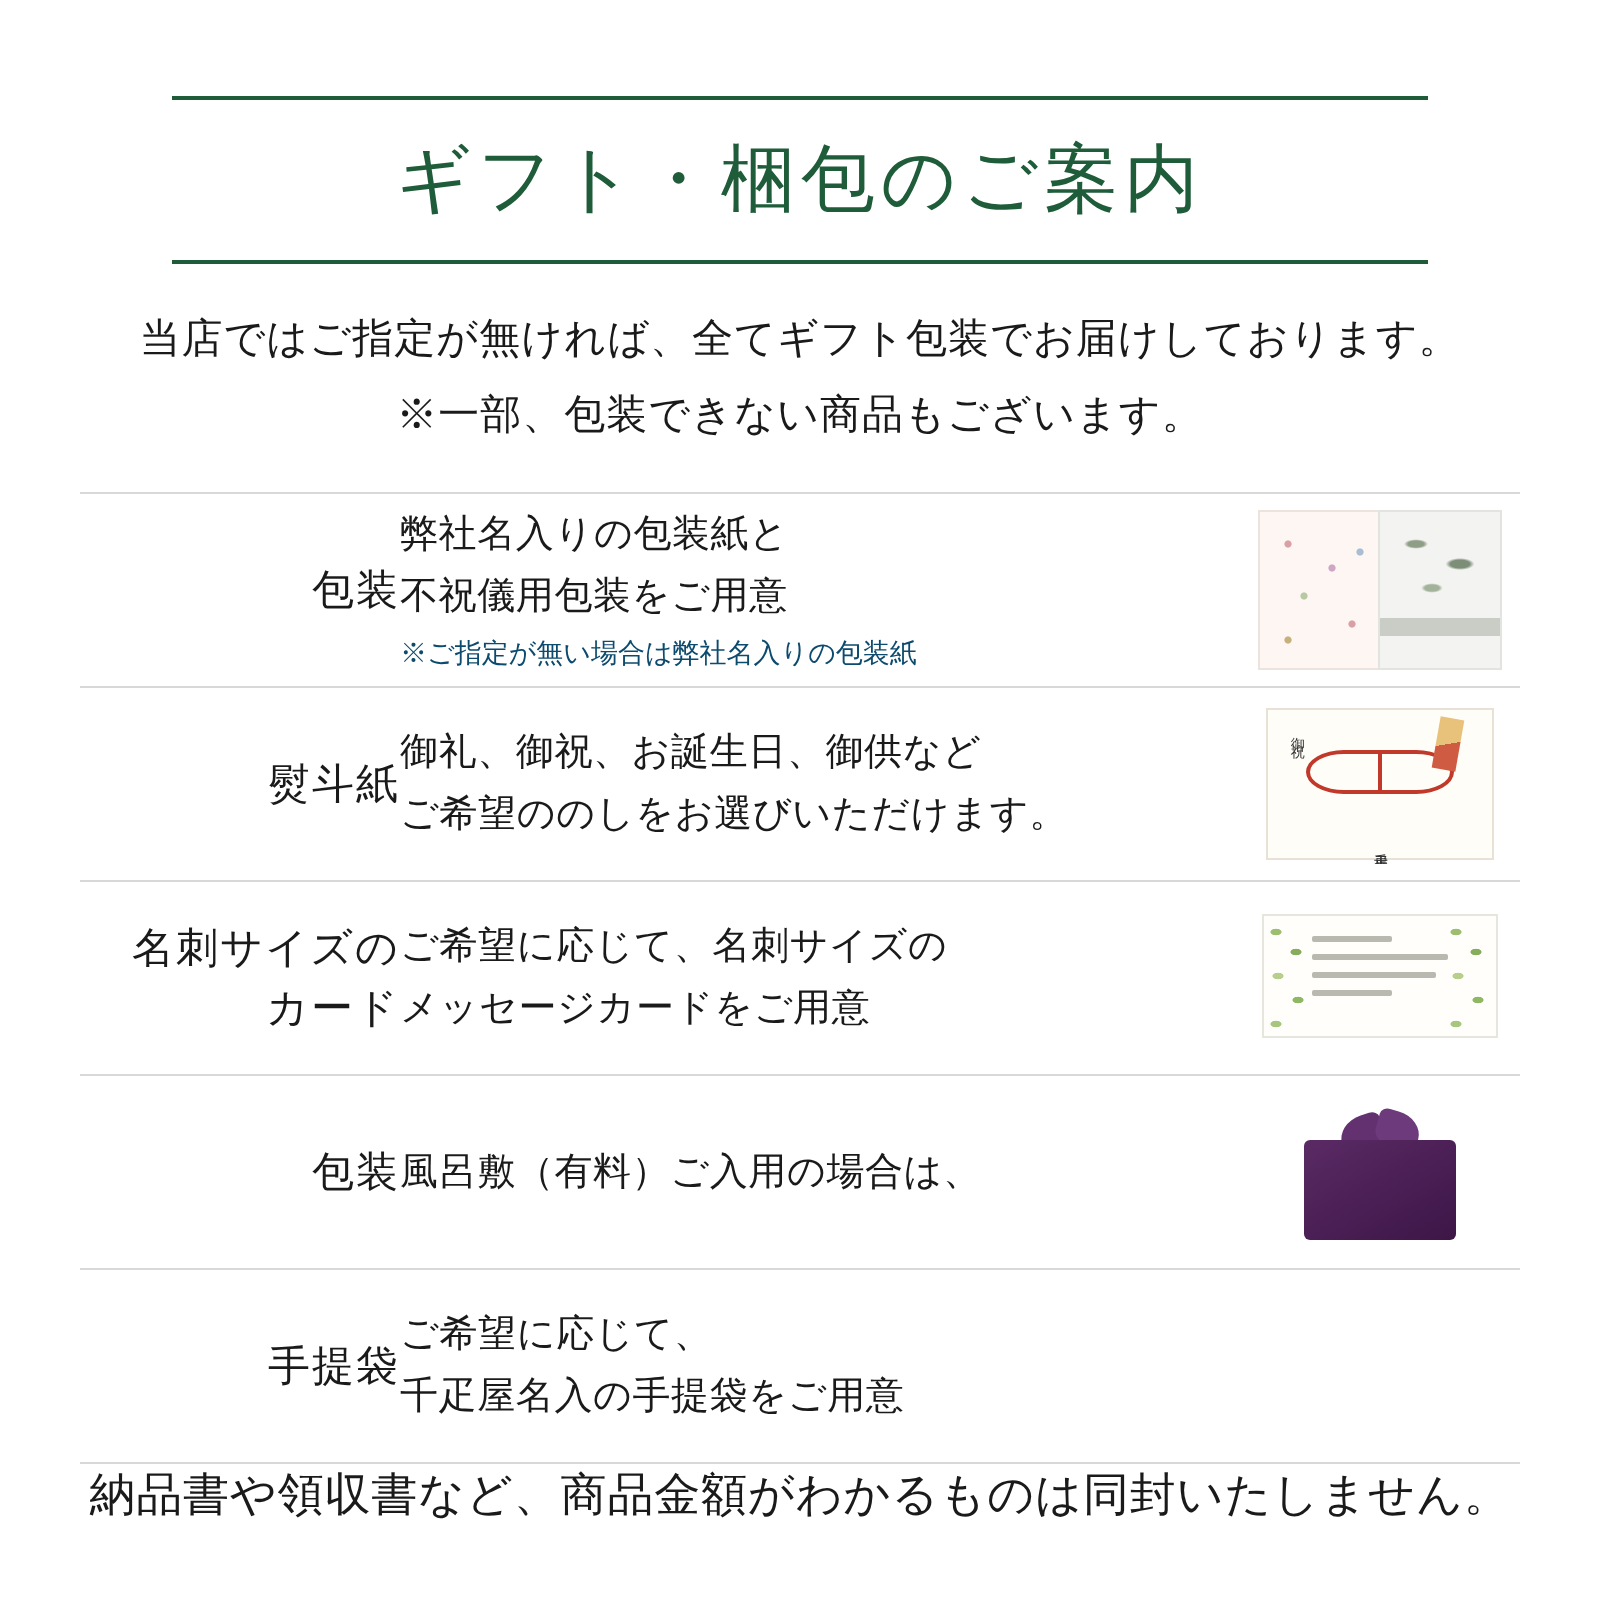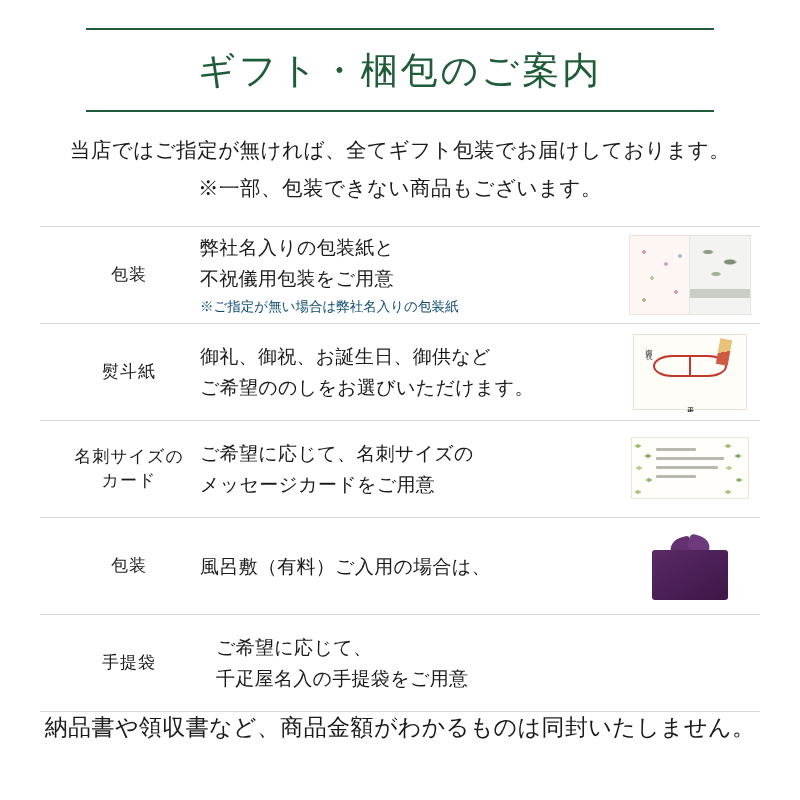--- a/index.html
+++ b/index.html
@@ -16,21 +16,21 @@
   }
   .page {
     position: relative;
     width: 800px;
     height: 800px;
     box-sizing: border-box;
   }
 
   
   .title-wrap {
-    padding-top: 28px;
+    padding-top: 48px;
     text-align: center;
   }
   .title-rule-top {
     width: 628px;
     margin: 0 auto;
     border-top: 2px solid #1f5c3a;
   }
   .title-rule-bottom {
     width: 628px;
     margin: 0 auto;
@@ -70,28 +70,27 @@
     align-items: center;
     border-top: 1px solid #d8d8d8;
     min-height: 96px;
     position: relative;
   }
   .row.first {
     border-top: 1px solid #d8d8d8;
   }
   .row.last {
     border-bottom: 1px solid #d8d8d8;
-    gap: 16px;
   }
   .cell-label {
     width: 160px;
     flex: 0 0 160px;
-    font-size: 17px;
+    font-size: 21px;
     letter-spacing: 1px;
-    text-align: center;
+    text-align: right;
     padding-left: 18px;
     box-sizing: border-box;
     line-height: 1.45;
   }
   .cell-desc {
     flex: 1 1 auto;
     font-size: 19px;
     line-height: 1.65;
     padding-right: 10px;
     letter-spacing: 0.3px;

